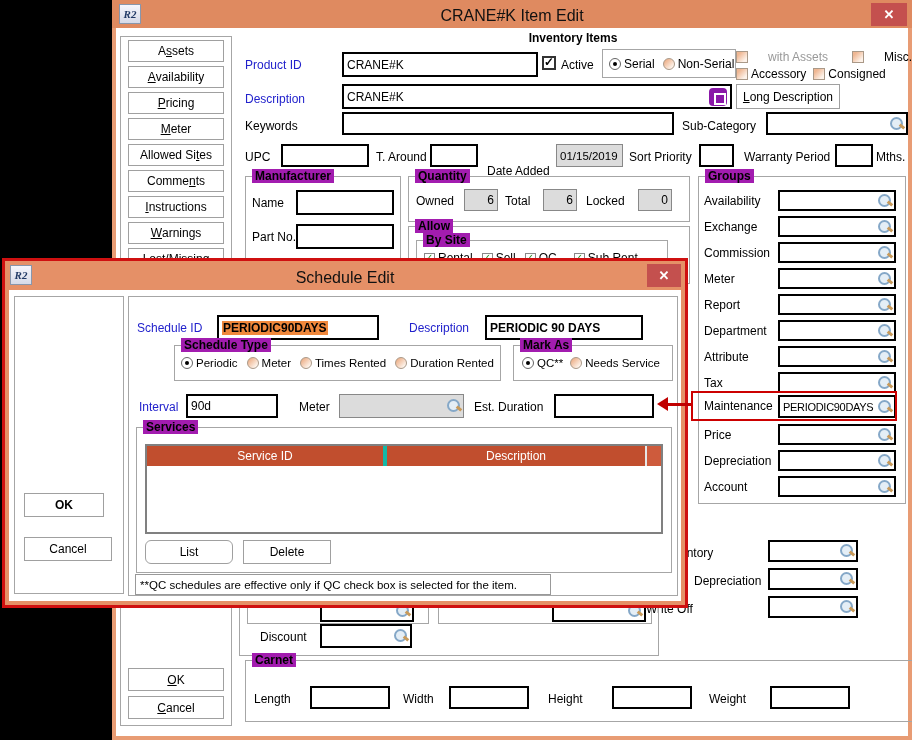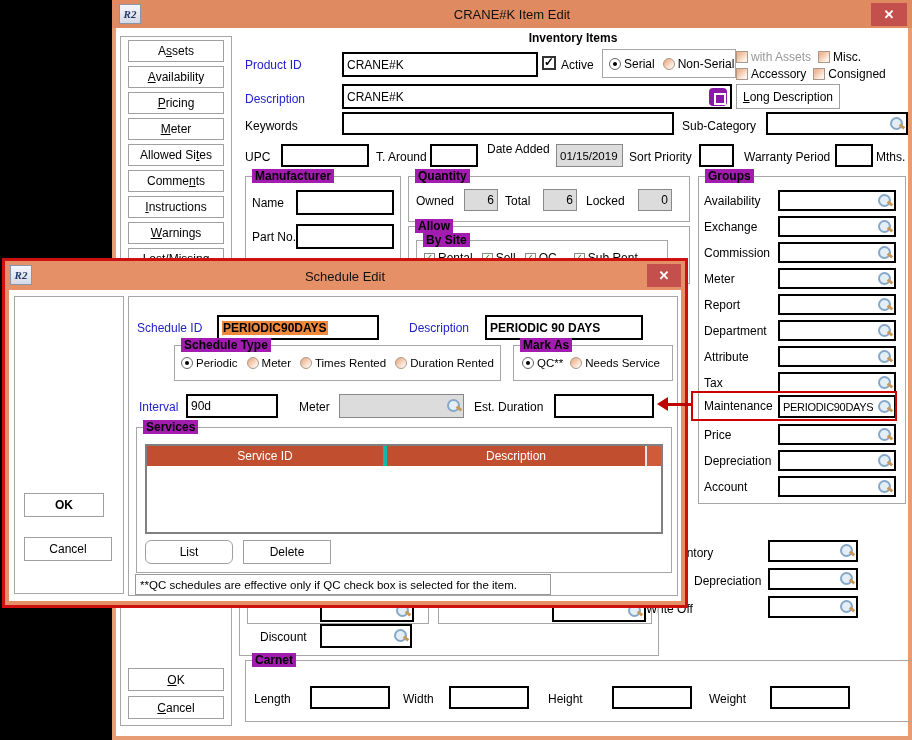--- a/index.html
+++ b/index.html
@@ -3,21 +3,21 @@
 <meta charset="utf-8">
 <style>
   * { box-sizing: border-box; margin: 0; padding: 0; }
   html,body { background:#000; }
   .screen { position:relative; width:912px; height:740px; background:#000;
             font-family:"Liberation Sans", sans-serif; font-size:12px; color:#000; overflow:hidden; }
 
   .win { position:absolute; background:#E89C74; }
   .win-content { position:absolute; background:#FFF; }
   .titlebar { position:absolute; left:0; top:0; right:0; height:28px; background:#DF8A60; }
-  .title { position:absolute; left:0; right:0; top:7px; text-align:center; font-size:13px; color:#111; }
+  .title { position:absolute; left:0; right:0; top:7px; text-align:center; font-size:16px; color:#111; }
   .appicon { position:absolute; left:7px; top:4px; width:22px; height:20px;
              background:linear-gradient(#F6F6FC,#D6DAE8); border:1px solid #8896AC;
              font:italic bold 11px "Liberation Serif", serif; color:#223A66;
              display:flex; align-items:center; justify-content:center; }
   .closebtn { position:absolute; right:5px; top:3px; width:36px; height:23px; background:#C4504E;
               color:#FFF; display:flex; align-items:center; justify-content:center;
               font-weight:bold; font-size:13px; cursor:default; }
 
   .lbl { position:absolute; white-space:nowrap; line-height:14px; }
   .blue { color:#2222CC; }
@@ -119,21 +119,21 @@
     <span class="cbx" style="position:absolute; left:430px; top:56px;"></span>
     <div class="lbl" style="left:449px; top:58px;">Active</div>
     <div class="gbox" style="left:490px; top:49px; width:134px; height:29px;">
       <div class="hrow" style="left:6px; top:7px; gap:3px;">
         <span class="rd on"></span>
         <span>Serial</span>
         <span class="rd" style="margin-left:5px;"></span>
         <span>Non-Serial</span>
       </div>
     </div>
-    <div class="hrow" style="left:624px; top:50px; gap:3px;">
+    <div class="hrow" style="left:624px; top:50px; gap:20px;">
       <span class="cb"></span>
       <span class="greyt">with Assets</span>
       <span class="cb" style="margin-left:4px;"></span>
       <span>Misc.</span>
     </div>
     <div class="hrow" style="left:624px; top:67px; gap:3px;">
       <span class="cb"></span>
       <span>Accessory</span>
       <span class="cb" style="margin-left:4px;"></span>
       <span>Consigned</span>
@@ -157,21 +157,21 @@
     </div>
 
     <div class="lbl" style="left:133px; top:150px;">UPC</div>
     <div class="inp" style="left:169px; top:144px; width:88px; height:23px;">
         <span></span>
       </div>
     <div class="lbl" style="left:264px; top:150px;">T. Around</div>
     <div class="inp" style="left:318px; top:144px; width:48px; height:23px;">
         <span></span>
       </div>
-    <div class="lbl" style="left:375px; top:142px;">Date Added</div>
+    <div class="lbl" style="left:375px; top:164px;">Date Added</div>
     <div class="inp dis" style="left:444px; top:144px; width:67px; height:23px; font-size:11.5px;">
         <span>01/15/2019</span>
       </div>
     <div class="lbl" style="left:517px; top:150px;">Sort Priority</div>
     <div class="inp" style="left:587px; top:144px; width:35px; height:23px;">
         <span></span>
       </div>
     <div class="lbl" style="left:632px; top:150px;">Warranty Period</div>
     <div class="inp" style="left:723px; top:144px; width:38px; height:23px;">
         <span></span>

